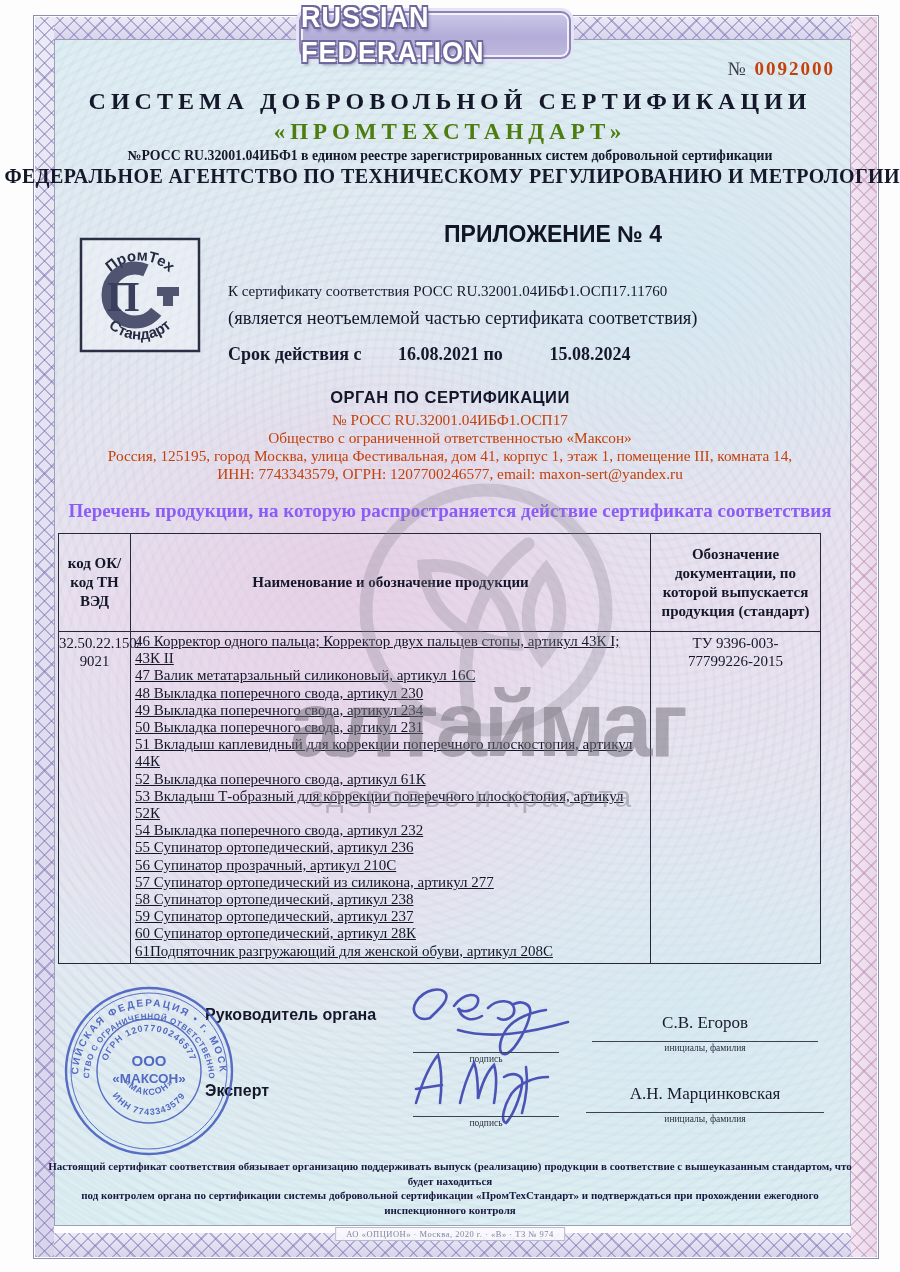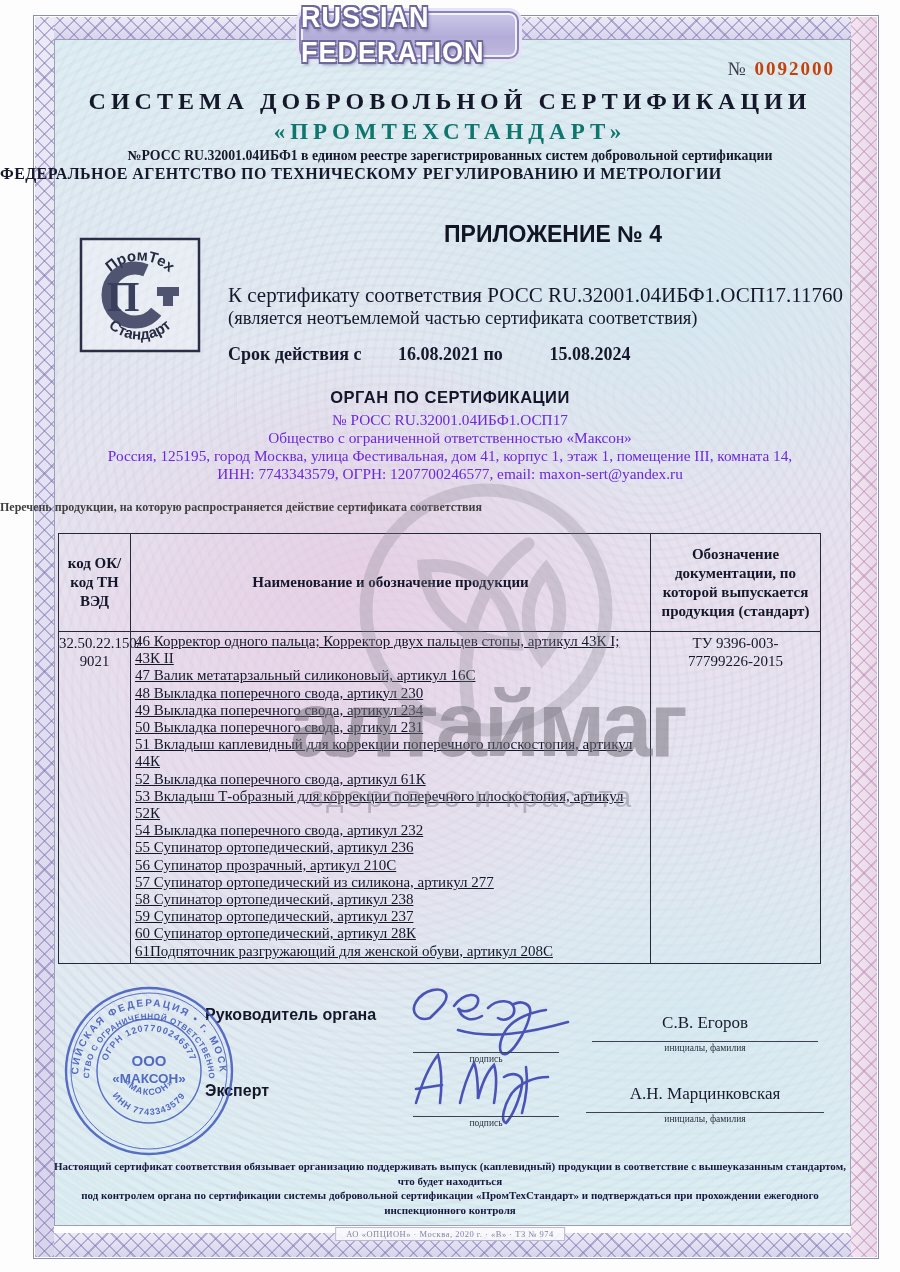--- a/index.html
+++ b/index.html
@@ -38,71 +38,71 @@
       repeating-radial-gradient(circle at 42% 55%, rgba(190,150,190,.07) 0 3px, transparent 3px 9px),
       repeating-radial-gradient(circle at 75% 30%, rgba(140,180,205,.07) 0 3px, transparent 3px 9px),
       linear-gradient(180deg,#ddeef3 0%, #e3e7f0 28%, #e9e0ee 48%, #e3e9f1 72%, #dceff2 100%);
   }
 
   .layer { position:absolute; inset:0; }
   .content { z-index:2; }
   .marks { z-index:5; pointer-events:none; }
 
   
-  .badge { position:absolute; top:11px; left:299px; width:220px; height:48px;
+  .badge { position:absolute; top:11px; left:299px; width:272px; height:48px;
     border:2px solid #8a84b8; border-radius:10px;
     background:linear-gradient(180deg,#ccc8e8 0%, #b2acd8 55%, #c0badf 100%);
     box-shadow:0 0 0 3px #e6e4f4, inset 0 0 0 2px rgba(250,250,255,.85);
     display:flex; align-items:center; justify-content:center; }
   .badge span { font-family:"Liberation Sans", sans-serif; font-weight:bold; font-size:27px;
     letter-spacing:1px; color:#fff; transform:scaleY(1.12);
     text-shadow:-1.5px -1.5px 0 #6d679c, 1.5px -1.5px 0 #6d679c, -1.5px 1.5px 0 #6d679c,
                  1.5px 1.5px 0 #6d679c, 2px 3px 3px rgba(70,64,120,.55); }
 
   .doc-number { position:absolute; top:58px; left:700px; width:135px; text-align:right;
     font-size:19px; letter-spacing:2px; }
   .doc-number .pfx { color:#3a3d50; }
   .doc-number .num { color:#c2410c; font-weight:bold; }
 
   .sys-title1 { position:absolute; top:88px; left:0; width:100%; text-align:center;
     font-size:24px; font-weight:bold; letter-spacing:5px; color:#15182a; }
   .sys-title2 { position:absolute; top:119px; left:0; width:100%; text-align:center;
-    font-size:23px; font-weight:bold; letter-spacing:5px; color:#0f766e; }
+    font-size:23px; font-weight:bold; letter-spacing:5px; color:#4d7c0f; }
   .registry   { position:absolute; top:148px; left:0; width:100%; text-align:center;
     font-size:13.8px; font-weight:bold; color:#15182a; }
-  .agency     { position:absolute; top:165px; left:0; width:100%; text-align:left;
-    font-size:16px; font-weight:bold; letter-spacing:.4px; color:#15182a; }
+  .agency     { position:absolute; top:165px; left:0; width:100%; text-align:right;
+    font-size:20px; font-weight:bold; letter-spacing:.4px; color:#15182a; }
 
   
   .logo { position:absolute; top:237px; left:79px; }
 
   
   .appendix-title { position:absolute; top:221px; left:253px; width:600px; text-align:center;
     font-family:"Liberation Sans", sans-serif; font-weight:bold; font-size:23px; color:#111525; }
-  .cert-line1 { position:absolute; top:283px; left:228px; font-size:21px; color:#15182c; }
+  .cert-line1 { position:absolute; top:283px; left:228px; font-size:15px; color:#15182c; }
   .cert-line2 { position:absolute; top:308px; left:228px; font-size:18.5px; color:#15182c; }
   .validity   { position:absolute; top:344px; left:228px; font-size:18px; color:#15182c; }
   .validity .lbl { font-weight:600; }
   .validity .date { font-weight:bold; }
   .validity .d1 { margin-left:32px; }
   .validity .po { font-weight:600; }
   .validity .d2 { margin-left:42px; }
 
   
   .org-heading { position:absolute; top:388px; left:0; width:100%; text-align:center;
     font-family:"Liberation Sans", sans-serif; font-weight:bold; font-size:16.5px;
     letter-spacing:.5px; color:#14172a; }
-  .org-line { position:absolute; left:0; width:100%; text-align:center; font-size:15.3px; color:#6d28d9; }
+  .org-line { position:absolute; left:0; width:100%; text-align:center; font-size:15.3px; color:#c2410c; }
   .org-num  { top:411px; }
   .org-name { top:429px; }
   .org-addr { top:447px; }
   .org-req  { top:465px; }
 
-  .products-heading { position:absolute; top:500px; left:0; width:100%; 
-    font-size:12px; font-weight:bold; color:#404040; }
+  .products-heading { position:absolute; top:500px; left:0; width:100%; text-align:center;
+    font-size:19px; font-weight:bold; color:#8b5cf6; }
 
   
   table.products { position:absolute; top:533px; left:58px; width:762px;
     border-collapse:collapse; table-layout:fixed; }
   table.products th, table.products td { border:1.6px solid #23283a; background:transparent; }
   table.products th { font-size:15px; font-weight:bold; color:#14172a;
     text-align:center; vertical-align:middle; line-height:19px; padding:3px 4px; height:98px; }
   td.code-cell { width:72px; text-align:center; vertical-align:top; font-size:14.8px;
     line-height:18px; padding-top:2px; color:#14172a; }
   td.items-cell { width:520px; vertical-align:top; padding:1px 2px 2px 4px; color:#14172a; }
@@ -307,21 +307,21 @@
         <path id="st-r5" d="M89 89 m-30 -6 a30 30 0 0 0 60 0" fill="none"></path>
         <text font-size="9" font-weight="bold" letter-spacing="1">
           <textPath href="#st-r5" startOffset="50%" text-anchor="middle">«МАКСОН»</textPath>
         </text>
         <text x="89" y="84" font-size="15" font-weight="bold" text-anchor="middle">ООО</text>
         <text x="89" y="101" font-size="13.5" font-weight="bold" text-anchor="middle">«МАКСОН»</text>
       </g>
     </svg>
 
     <div class="footnote">
-      <div>Настоящий сертификат соответствия обязывает организацию поддерживать выпуск (каплевидный) продукции в соответствие с вышеуказанным стандартом, что будет находиться</div>
+      <div>Настоящий сертификат соответствия обязывает организацию поддерживать выпуск (реализацию) продукции в соответствие с вышеуказанным стандартом, что будет находиться</div>
       <div>под контролем органа по сертификации системы добровольной сертификации «ПромТехСтандарт» и подтверждаться при прохождении ежегодного инспекционного контроля</div>
     </div>
     <div class="print-info">АО «ОПЦИОН» · Москва, 2020 г. · «В» · ТЗ № 974</div>
   </div>
 
   <div class="layer marks">
     <svg class="wm-emblem" width="272" height="272" viewBox="0 0 272 272">
       <g fill="none" stroke="#8d8896" stroke-width="13" stroke-linecap="round">
         <circle cx="136" cy="136" r="120"></circle>
         <path d="M118 232 C110 176 122 112 178 70"></path>

